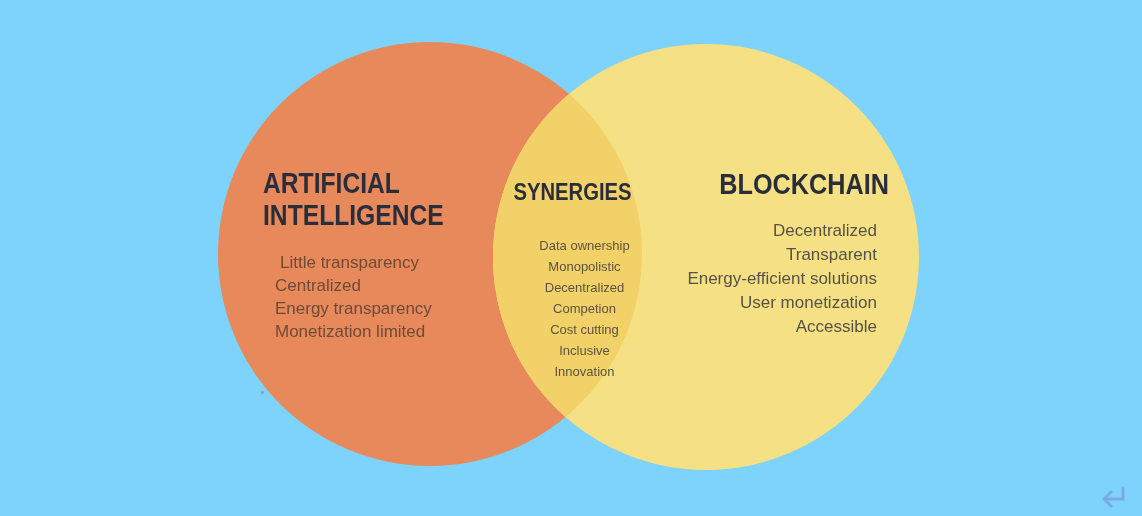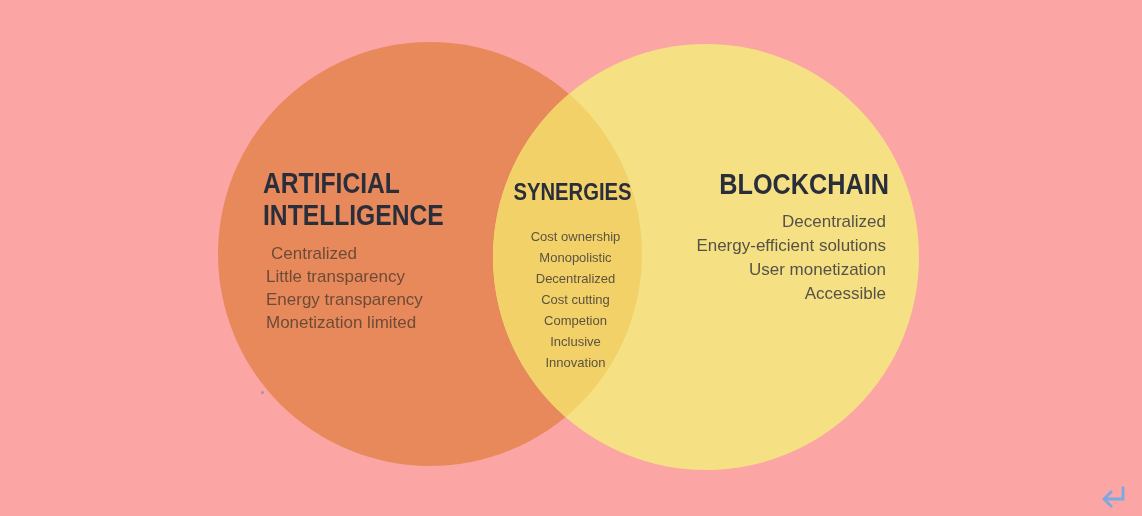--- a/index.html
+++ b/index.html
@@ -1,20 +1,20 @@
 <!DOCTYPE html>
 <html><head>
 <meta charset="utf-8">
 <style>
   html, body { margin: 0; padding: 0; background: #ffffff; }
   .canvas {
     position: relative;
     width: 1142px;
     height: 516px;
-    background: #fca5a5;
+    background: #7dd3fc;
     overflow: hidden;
     font-family: "Liberation Sans", sans-serif;
   }
   .venn-svg { position: absolute; left: 0; top: 0; }
 
   .heading {
     position: absolute;
     font-weight: 700;
     color: #2A2E3B;
     letter-spacing: 0px;
@@ -36,21 +36,21 @@
   .bc-title {
     right: 253px; top: 169px;
     font-size: 29px; line-height: 30px;
     text-align: right;
     transform: scaleX(0.87);
     transform-origin: right top;
   }
 
   ul.vlist {
     position: absolute;
-    margin: 3px; padding: 0;
+    margin: 12px; padding: 0;
     list-style: none;
     white-space: nowrap;
   }
   .ai-list {
     left: 263px; top: 239px;
     font-size: 17px; line-height: 23px;
     color: #6E4B36;
   }
   .ai-list li:first-child { padding-left: 5px; }
   .syn-list {
@@ -95,42 +95,43 @@
       <circle cx="706" cy="257" r="213" fill="#F2D169"></circle>
     </g>
   </svg>
 
   <div class="heading ai-title">
     <div>ARTIFICIAL</div>
     <div>INTELLIGENCE</div>
   </div>
 
   <ul class="vlist ai-list">
+    <li>Little transparency</li>
     <li>Centralized</li>
-    <li>Little transparency</li>
     <li>Energy transparency</li>
     <li>Monetization limited</li>
   </ul>
 
   <div class="heading syn-title">SYNERGIES</div>
 
   <ul class="vlist syn-list">
-    <li>Cost ownership</li>
+    <li>Data ownership</li>
     <li>Monopolistic</li>
     <li>Decentralized</li>
+    <li>Competion</li>
     <li>Cost cutting</li>
-    <li>Competion</li>
     <li>Inclusive</li>
     <li>Innovation</li>
   </ul>
 
   <div class="heading bc-title">BLOCKCHAIN</div>
 
   <ul class="vlist bc-list">
     <li>Decentralized</li>
+    <li>Transparent</li>
     <li>Energy-efficient solutions</li>
     <li>User monetization</li>
     <li>Accessible</li>
   </ul>
 
   <div class="stray-dot"></div>
 
   <svg class="return-icon" width="30" height="24" viewBox="0 0 30 24">
     <g fill="none" stroke-width="2.8" stroke-linecap="square" stroke-linejoin="miter" stroke="#7BA9E4">
       <polyline points="24,3 24,14 6,14"></polyline>

